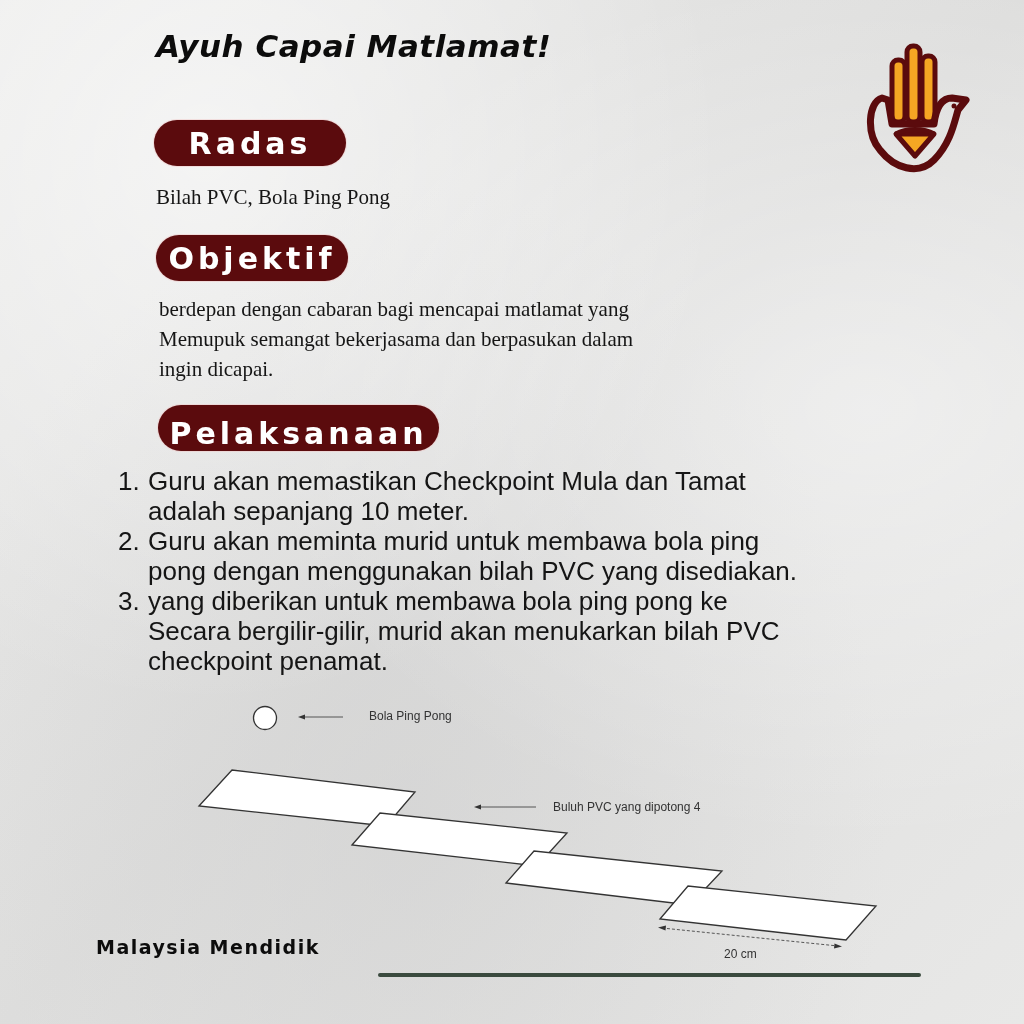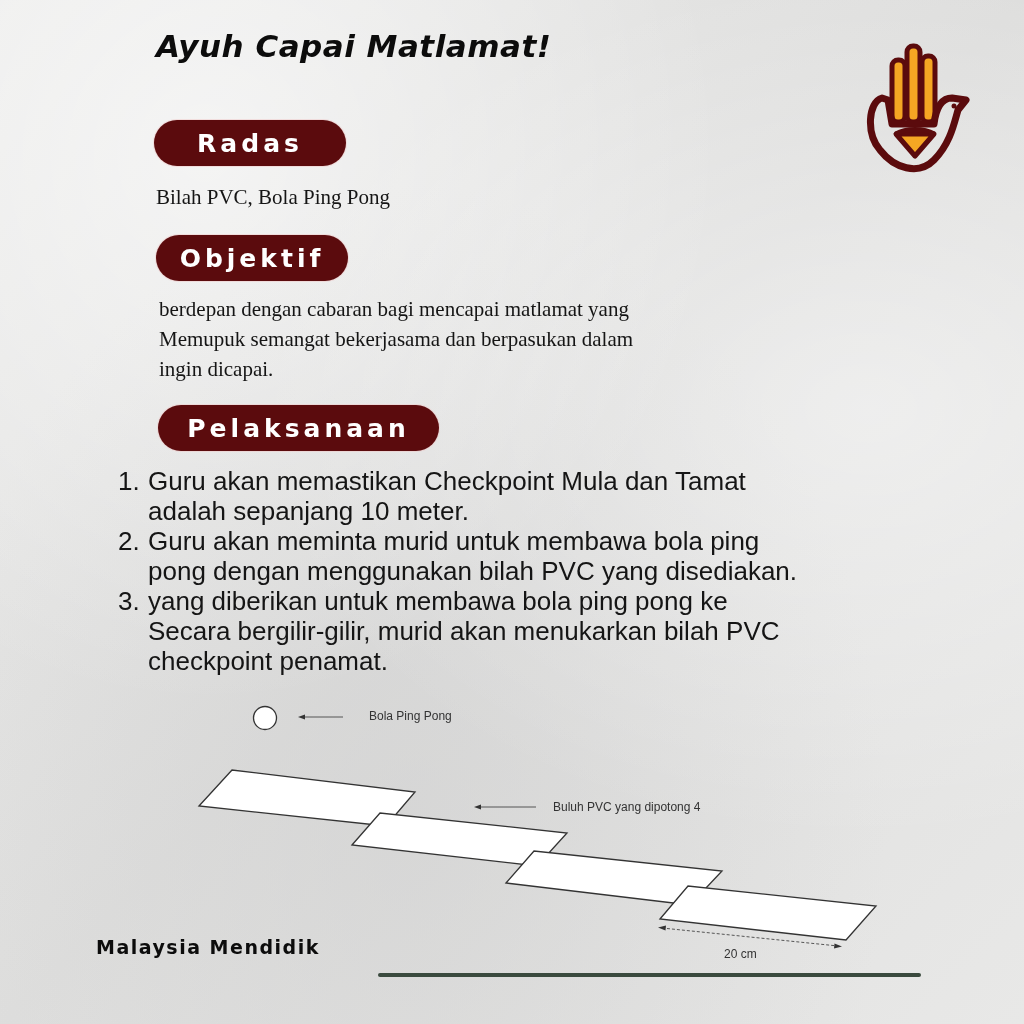--- a/index.html
+++ b/index.html
@@ -17,21 +17,21 @@
     .title {
       position: absolute; left: 156px; top: 28px;
       font-family: "DejaVu Sans", sans-serif; font-weight: bold; font-style: italic;
       font-size: 31px; letter-spacing: 0.5px; color: #0c0c0c; margin: 0;
     }
     .logo { position: absolute; left: 862px; top: 38px; width: 108px; height: 140px; }
     .pill {
       position: absolute; background: #5b0b0d; color: #fff;
       border-radius: 24px; height: 46px; box-sizing: border-box;
       font-family: "DejaVu Sans", sans-serif; font-weight: bold;
-      font-size: 25px; letter-spacing: 4px;
+      font-size: 30px; letter-spacing: 4px;
       display: flex; align-items: center; justify-content: center;
       box-shadow: 0 0 0 1px rgba(240,200,200,0.5);
     }
     .body-text {
       position: absolute; font-size: 21px; line-height: 30px; color: #151515; margin: 4px; font-family: Liberation Serif, serif;
     }
     .steps { position: absolute; left: 118px; top: 466px; margin: 0; padding: 0; list-style: none; width: 800px; }
     .steps li { display: flex; font-size: 26px; line-height: 30px; color: #151515; }
     .steps .num { width: 30px; flex: none; }
     .diagram { position: absolute; left: 0; top: 690px; width: 1024px; height: 290px; }
@@ -71,21 +71,21 @@
 
 <div class="pill" style="left:156px; top:235px; width:192px;">
   <span>Objektif</span>
 </div>
 <div class="body-text" style="left:155px; top:290px;">
   <div>berdepan dengan cabaran bagi mencapai matlamat yang</div>
   <div>Memupuk semangat bekerjasama dan berpasukan dalam</div>
   <div>ingin dicapai.</div>
 </div>
 
-<div class="pill" style="left:158px; top:405px; width:281px;">
+<div class="pill" style="left:158px; top:405px; width:281px;align-items:flex-end;">
   <span>Pelaksanaan</span>
 </div>
 <ol class="steps">
   <li>
     <span class="num">1.</span>
     <span>
       <div>Guru akan memastikan Checkpoint Mula dan Tamat</div>
       <div>adalah sepanjang 10 meter.</div>
     </span>
   </li>

